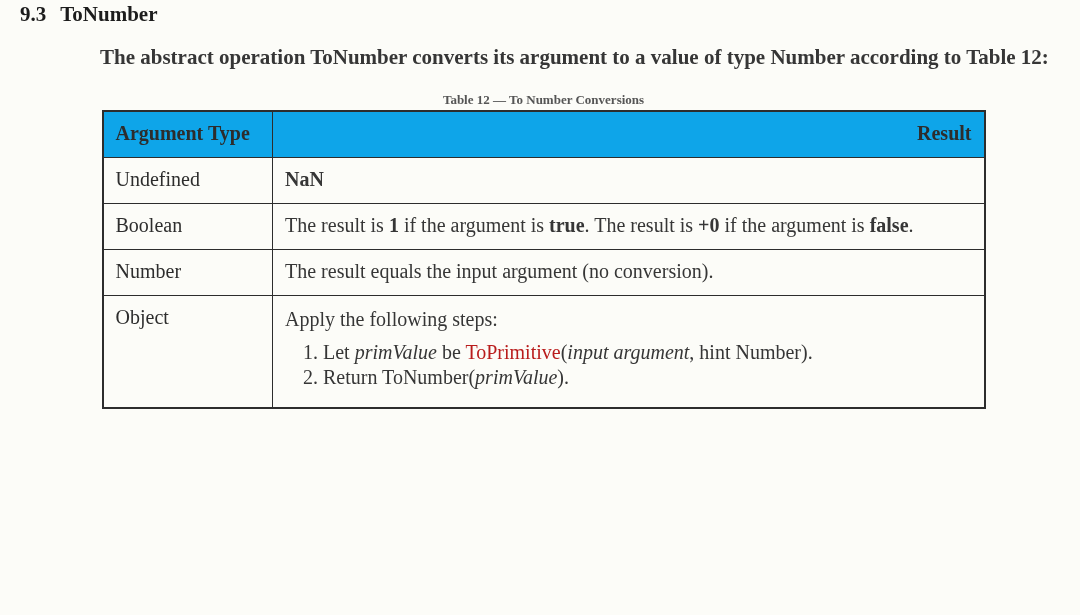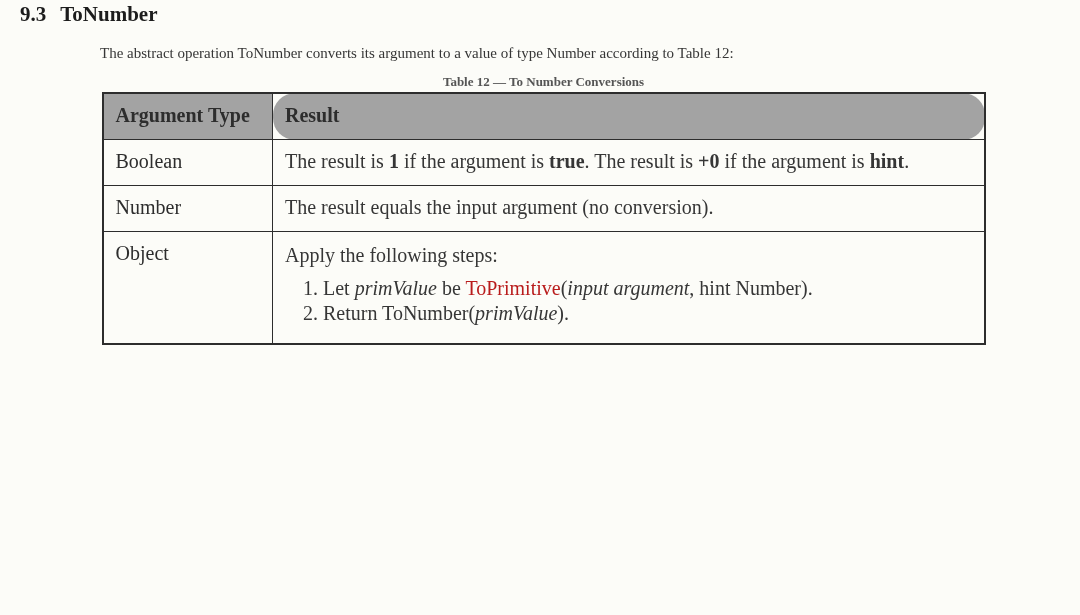--- a/index.html
+++ b/index.html
@@ -14,23 +14,24 @@
       padding: 2px 13px 20px 20px;
     }
     .section-heading {
       font-weight: 700;
       font-size: 21px;
       margin: 0 0 18px 0;
       color: #1c1c1c;
     }
     .sec-num { display: inline-block; margin-right: 14px; }
     .intro {
-      font-size: 15px;
-      margin: 0 0 12px 80px;
+      font-size: 21px;
+      margin: 0 0 22px 80px;
       color: #363636;
+      font-weight: bold;
     }
     .table-caption {
       text-align: center;
       font-weight: 700;
       font-size: 13px;
       color: #555555;
       margin: 0 0 2px 0;
     }
     table.spec {
       border-collapse: collapse;
@@ -39,27 +40,27 @@
       border: 2px solid #2d2d2d;
       font-size: 20px;
     }
     table.spec th, table.spec td {
       border: 1px solid #2d2d2d;
       padding: 10px 12px 12px 12px;
       text-align: left;
       vertical-align: top;
     }
     table.spec th {
-      background: #a3a3a3;
+      background: #0ea5e9;
       font-weight: 700;
       color: #2d2d2d;
       font-size: 20px;
     }
     table.spec th:first-child { width: 170px; }
-    table.spec th.result { text-align: left; border-radius: 22px; }
+    table.spec th.result { text-align: right; }
     td.result { color: #363636; }
     .b { font-weight: 700; }
     .italic { font-style: italic; }
     .link { color: #b91c1c; }
     ol.steps { margin: 10px 0 6px 38px; padding: 0; }
     ol.steps li { margin: 2px 0; }
     .object-intro { margin: 2px 0 0 0; }
   </style>
 </head>
 <body>
@@ -76,23 +77,27 @@
 
   <table class="spec">
     <thead>
       <tr>
         <th>Argument Type</th>
         <th class="result">Result</th>
       </tr>
     </thead>
     <tbody>
       <tr>
+        <td>Undefined</td>
+        <td class="result"><span class="b">NaN</span></td>
+      </tr>
+      <tr>
         <td>Boolean</td>
         <td class="result">
-          <span>The result is </span><span class="b">1</span><span> if the argument is </span><span class="b">true</span><span>. The result is </span><span class="b">+0</span><span> if the argument is </span><span class="b">hint</span><span>.</span>
+          <span>The result is </span><span class="b">1</span><span> if the argument is </span><span class="b">true</span><span>. The result is </span><span class="b">+0</span><span> if the argument is </span><span class="b">false</span><span>.</span>
         </td>
       </tr>
       <tr>
         <td>Number</td>
         <td class="result">The result equals the input argument (no conversion).</td>
       </tr>
       <tr>
         <td>Object</td>
         <td class="result">
           <p class="object-intro">Apply the following steps:</p>

